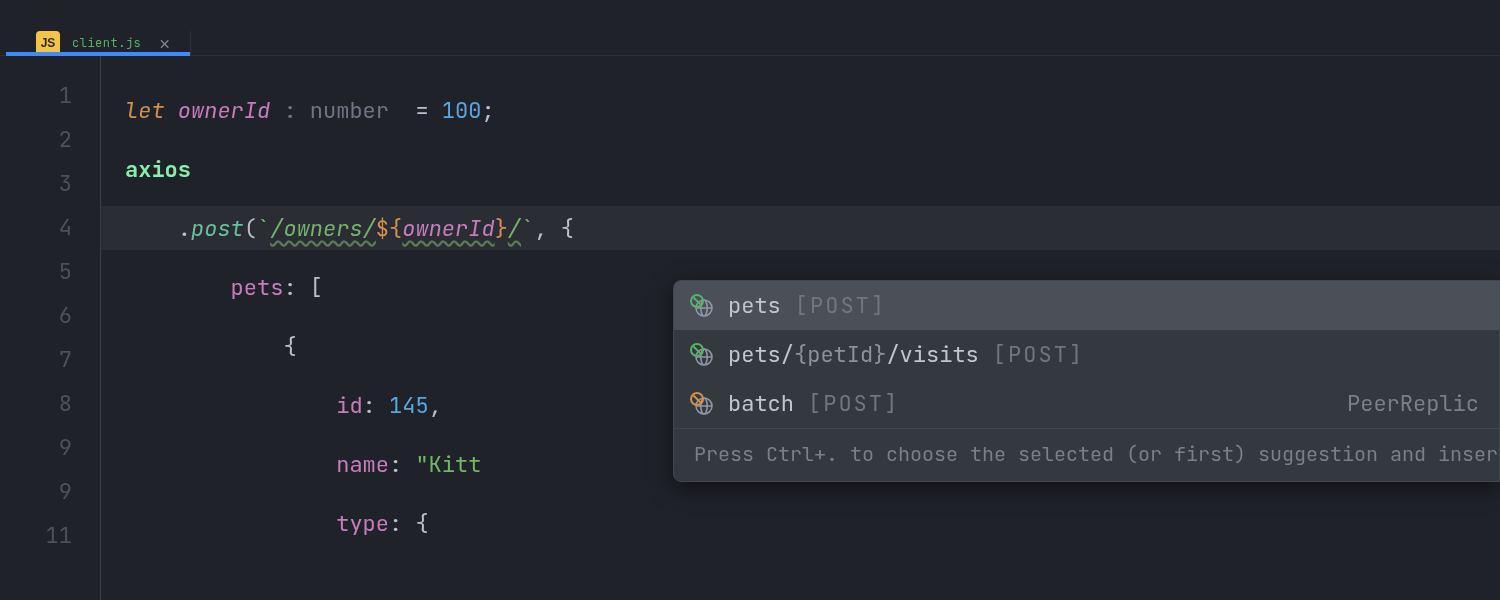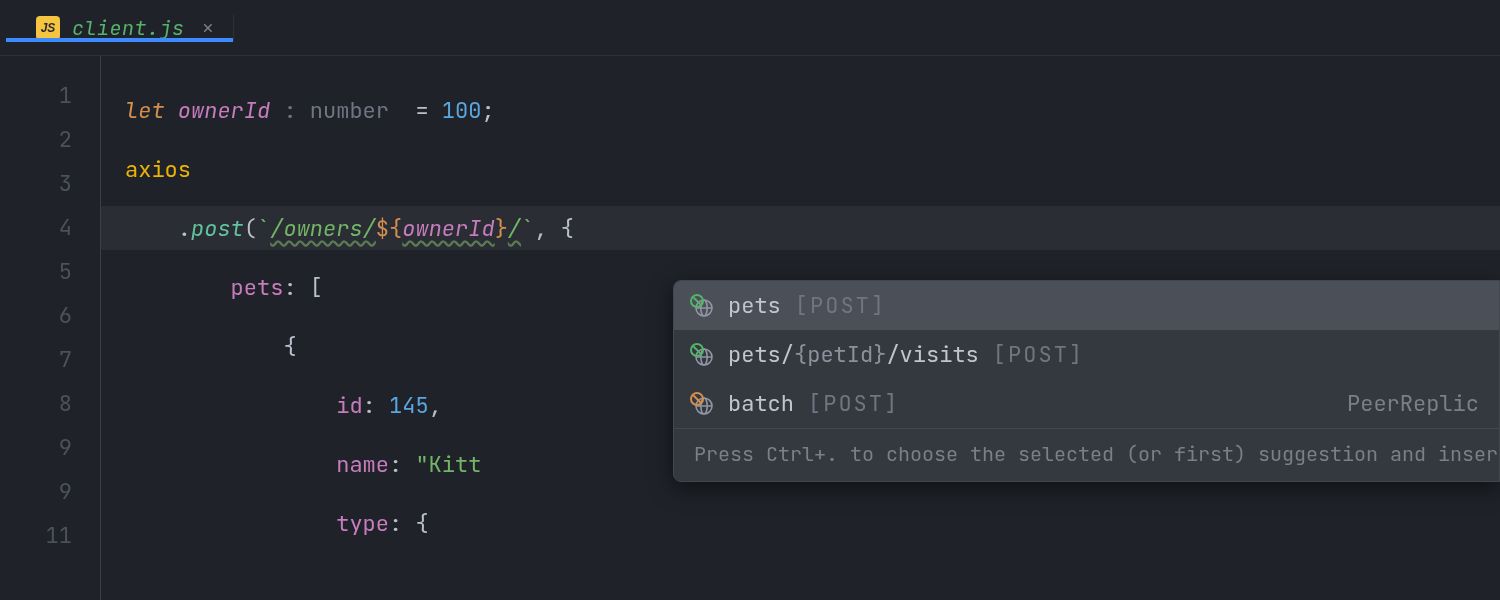--- a/index.html
+++ b/index.html
@@ -9,25 +9,24 @@
     overflow: hidden;
     background: #1f2228;
     font-family: "JetBrains Mono", "Fira Code", Menlo, Consolas, monospace;
     font-size: 22px;
     color: #b9c0cb;
   }
 
   
   .tabbar {
     display: flex;
-    align-items: center;
+    align-items: flex-end;
     height: 56px;
     background: #1f2228;
     border-bottom: 1px solid #2e3138;
-    font-style: italic;
   }
   .tab {
     display: flex;
     align-items: center;
     gap: 12px;
     padding: 0 20px 0 30px;
     position: relative;
     border-right: 1px solid #2e3138;
   }
   .tab.active::after {
@@ -45,21 +44,21 @@
     align-items: center;
     justify-content: center;
     font-size: 12px;
     font-weight: 700;
     font-family: sans-serif;
     color: #2b2b2b;
     letter-spacing: 0;
   }
   .tab .file-label {
     color: #55b36a;
-    font-size: 20px;
+    font-size: 12px;
     letter-spacing: 0.5px;
   }
   .tab .close-icon {
     color: #7a8088;
     font-size: 18px;
     margin-left: 6px;
     cursor: pointer;
   }
   .tab-padding {
     width: 6px;
@@ -115,21 +114,21 @@
   .punc { color: #b9c0cb; }
   .num  { color: #5aa6e0; }
   .newhint { color: #6f7682; font-style: normal; }
   .method { color: #61c29c; font-style: italic; }
   .tick   { color: #73b566; }
   .url    { color: #73b566; font-style: italic; text-decoration: underline wavy #5b7b54; text-underline-offset: 4px; }
   .interp-d { color: #d38f4e; }
   .interp-v { color: #c77cbe; font-style: italic; text-decoration: underline wavy #5b7b54; text-underline-offset: 4px; }
   .prop  { color: #c77cbe; }
   .str   { color: #73b566; }
-  .ident { color: #eab308; }
+  .ident { color: #86efac; font-weight: bold; }
 
   
   .popup {
     position: absolute;
     top: 224px;
     left: 572px;
     right: 0;
     background: #34383f;
     border: 1px solid #42464e;
     border-top-left-radius: 8px;

